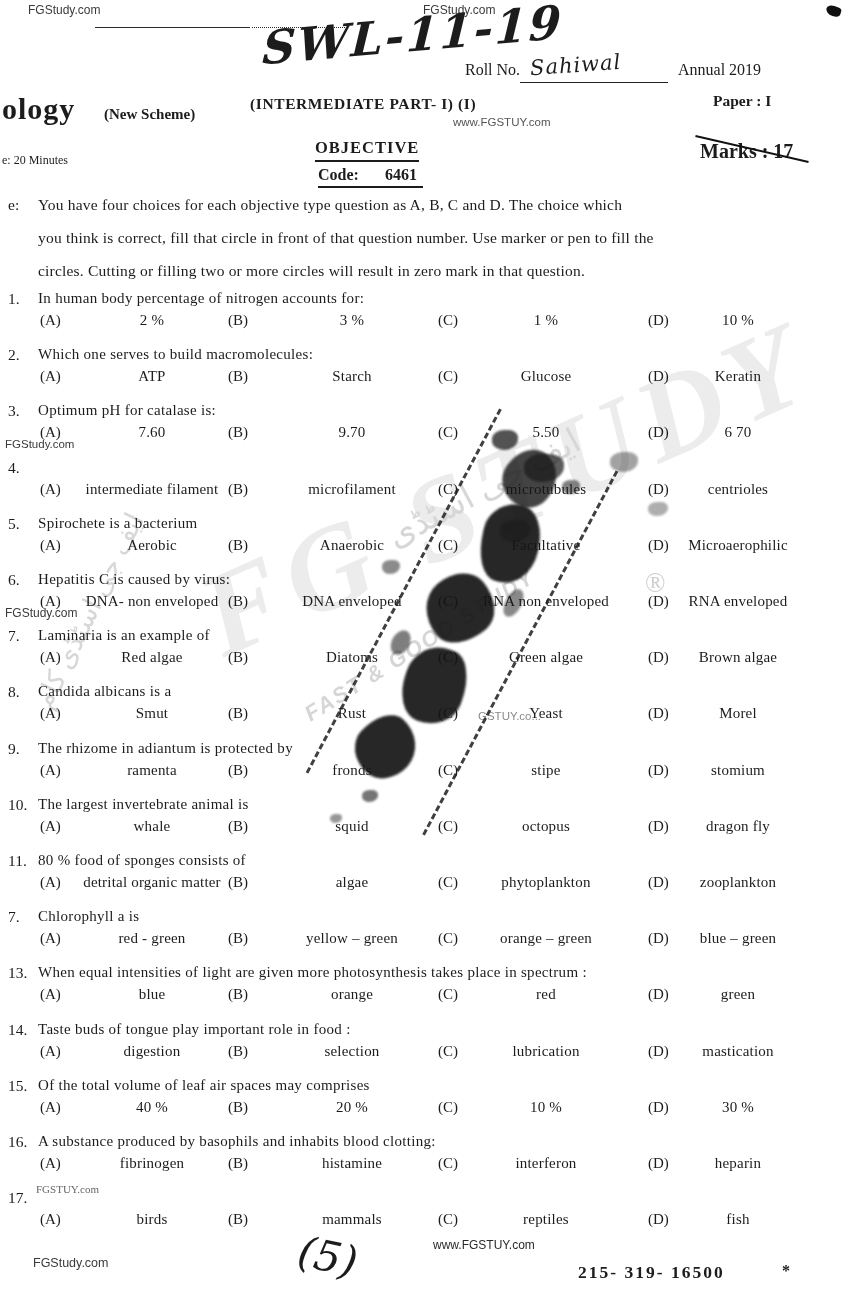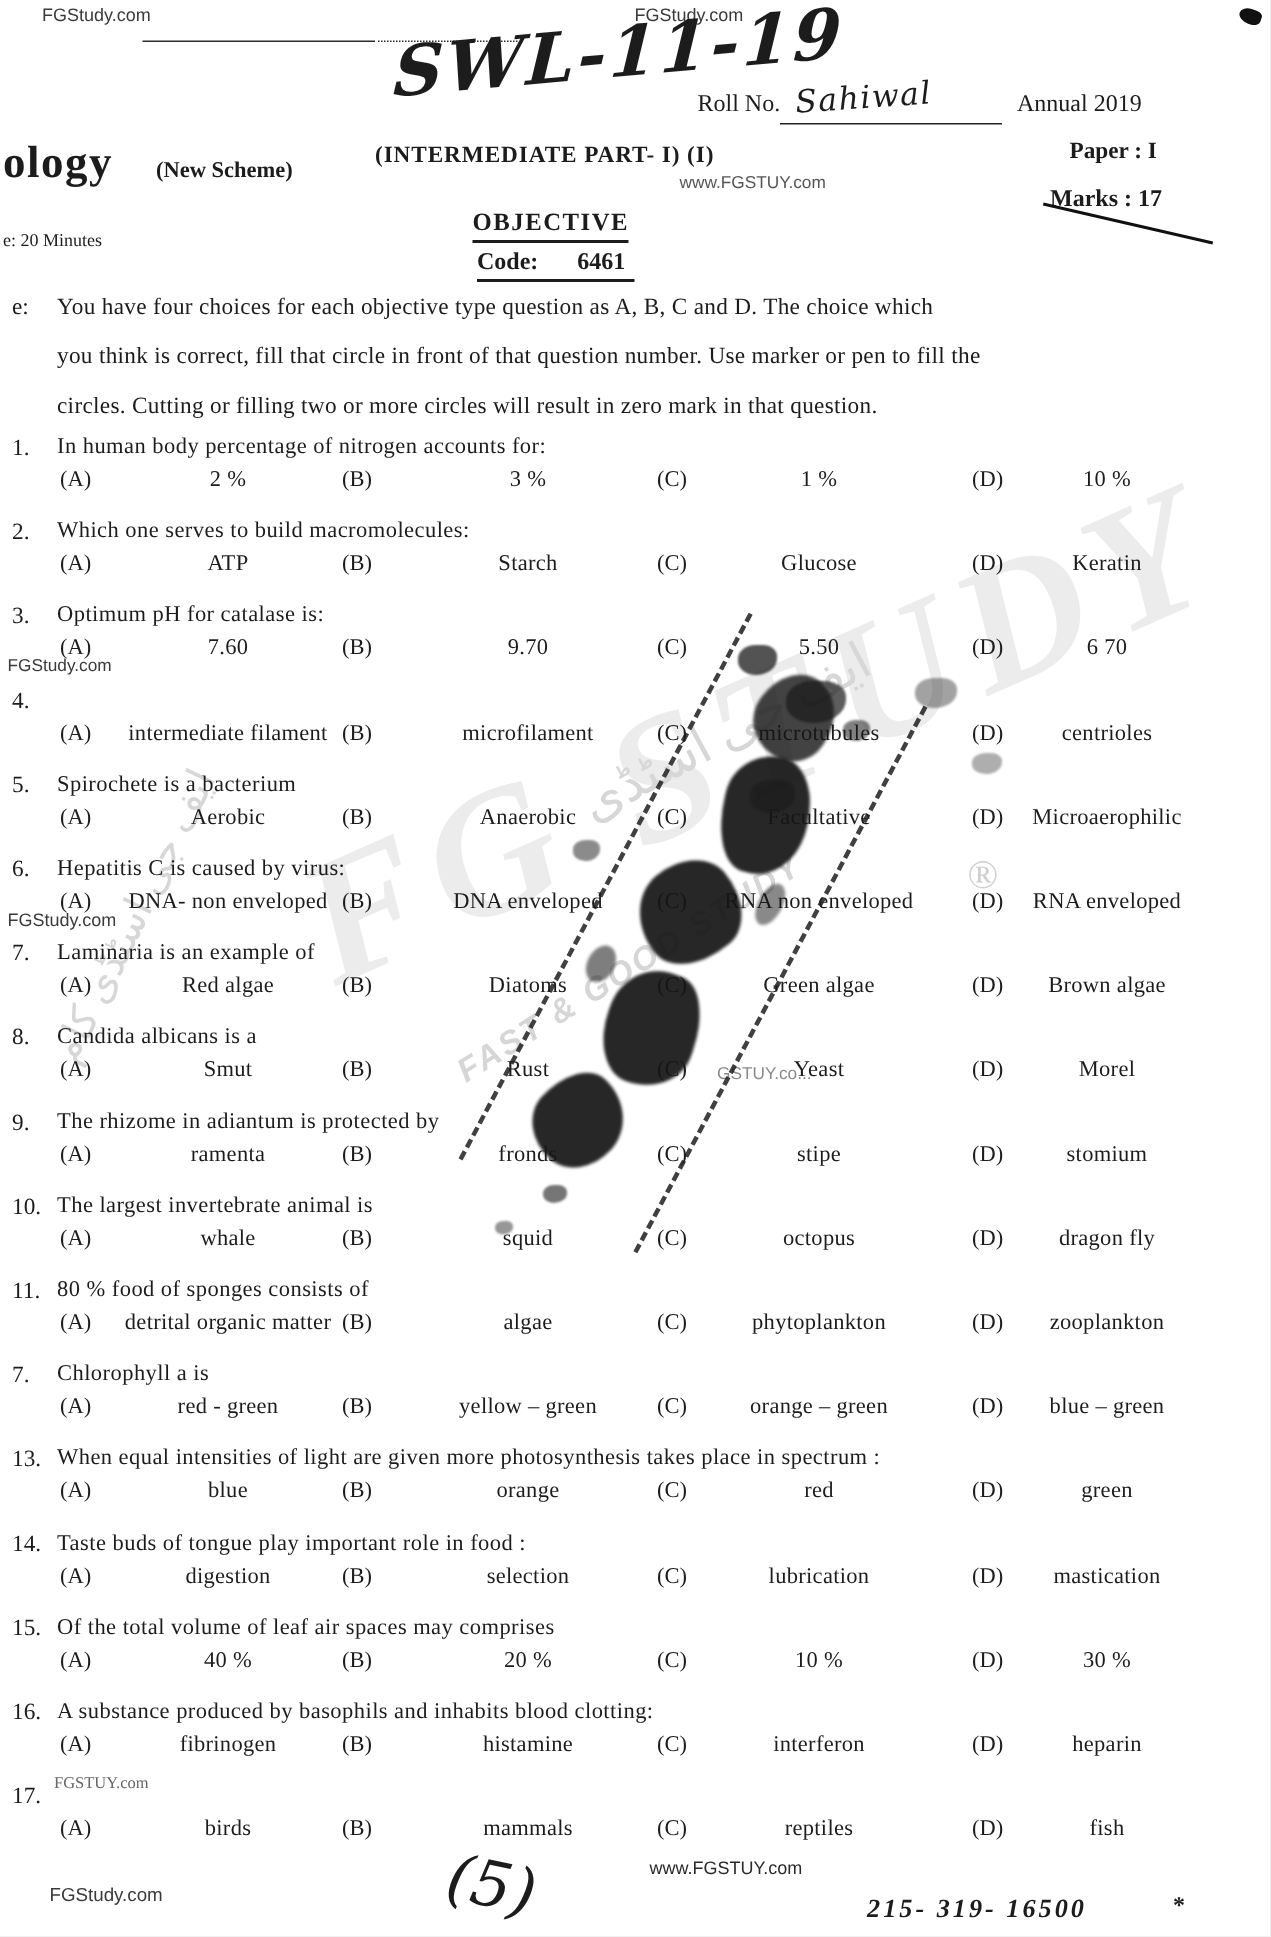--- a/index.html
+++ b/index.html
@@ -23,21 +23,21 @@
   #roll-value{left:530px;top:53px;font-size:21px;transform:rotate(-4deg);letter-spacing:1px;}
   #roll-underline{left:520px;top:82px;width:148px;border-top:1.6px solid #222;}
   #annual{left:678px;top:61px;font-size:16px;}
   #subject{left:2px;top:92px;font-size:30px;font-weight:bold;letter-spacing:1px;}
   #scheme{left:104px;top:106px;font-size:15px;font-weight:bold;}
   #part-line{left:250px;top:95px;font-size:15.5px;font-weight:bold;letter-spacing:.6px;}
   #paper{left:713px;top:92px;font-size:15.5px;font-weight:bold;}
   #hdr-site{left:453px;top:116px;font-size:11.5px;color:#555;font-family:"Liberation Sans",sans-serif;}
   #time-frag{left:2px;top:153px;font-size:12px;font-weight:normal;}
   #objective{left:315px;top:138px;font-size:16.5px;font-weight:bold;letter-spacing:1px;border-bottom:2px solid #1c1c1c;padding-bottom:2px;}
-  #marks{left:700px;top:124px;font-size:16px;font-weight:bold;}
+  #marks{left:700px;top:140px;font-size:20px;font-weight:bold;}
   #marks-strike{left:694px;top:148px;width:116px;border-top:2.2px solid #111;transform:rotate(13deg);}
   #code-wrap{left:318px;top:166px;font-size:16px;font-weight:bold;border-bottom:2px solid #1c1c1c;padding-bottom:2px;}
   #code-wrap span{margin-right:26px;}
   #code-wrap span:last-child{margin-right:6px;}
   #ink-blob{left:826px;top:6px;width:15px;height:10px;background:#111;border-radius:60% 40% 50% 70%;transform:rotate(18deg);}
   
   #note-label{left:8px;top:196px;font-size:15.5px;}
   .note-line{left:38px;font-size:15.5px;letter-spacing:.2px;}
   
   .question{position:absolute;left:0;width:847px;height:56px;}
@@ -64,21 +64,21 @@
   }
   .stamp-edge{position:absolute;left:-6px;right:-6px;height:0;border-top:3px dashed #1f1f1f;opacity:.85;}
   .stamp-edge.top{top:0;}
   .stamp-edge.bottom{bottom:0;}
   .blob{position:absolute;background:#151515;filter:blur(1.1px);opacity:.92;}
   .speck{position:absolute;background:#1a1a1a;border-radius:50% 40% 60% 50%;filter:blur(.8px);}
   
   #ft-site{left:433px;top:1238px;font-size:12px;color:#2a2a2a;font-family:"Liberation Sans",sans-serif;}
   #ft-page{left:298px;top:1232px;font-size:42px;font-style:italic;transform:rotate(12deg);}
   #ft-wm{left:33px;top:1256px;font-size:12.5px;}
-  #ft-serial{left:578px;top:1262px;font-size:17.5px;font-weight:bold;letter-spacing:2px;font-style:italic;}
+  #ft-serial{left:578px;top:1262px;font-size:17.5px;font-weight:bold;letter-spacing:2px;}
   #ft-star{left:782px;top:1262px;font-size:16px;font-weight:bold;}
 </style>
 </head>
 <body>
 
 <div id="page">
 
   <div class="abs" id="wm-giant">FG STUDY</div>
   <div class="abs" id="wm-slogan">FAST &amp; GOOD STUDY</div>
   <div class="abs" id="wm-reg">®</div>

